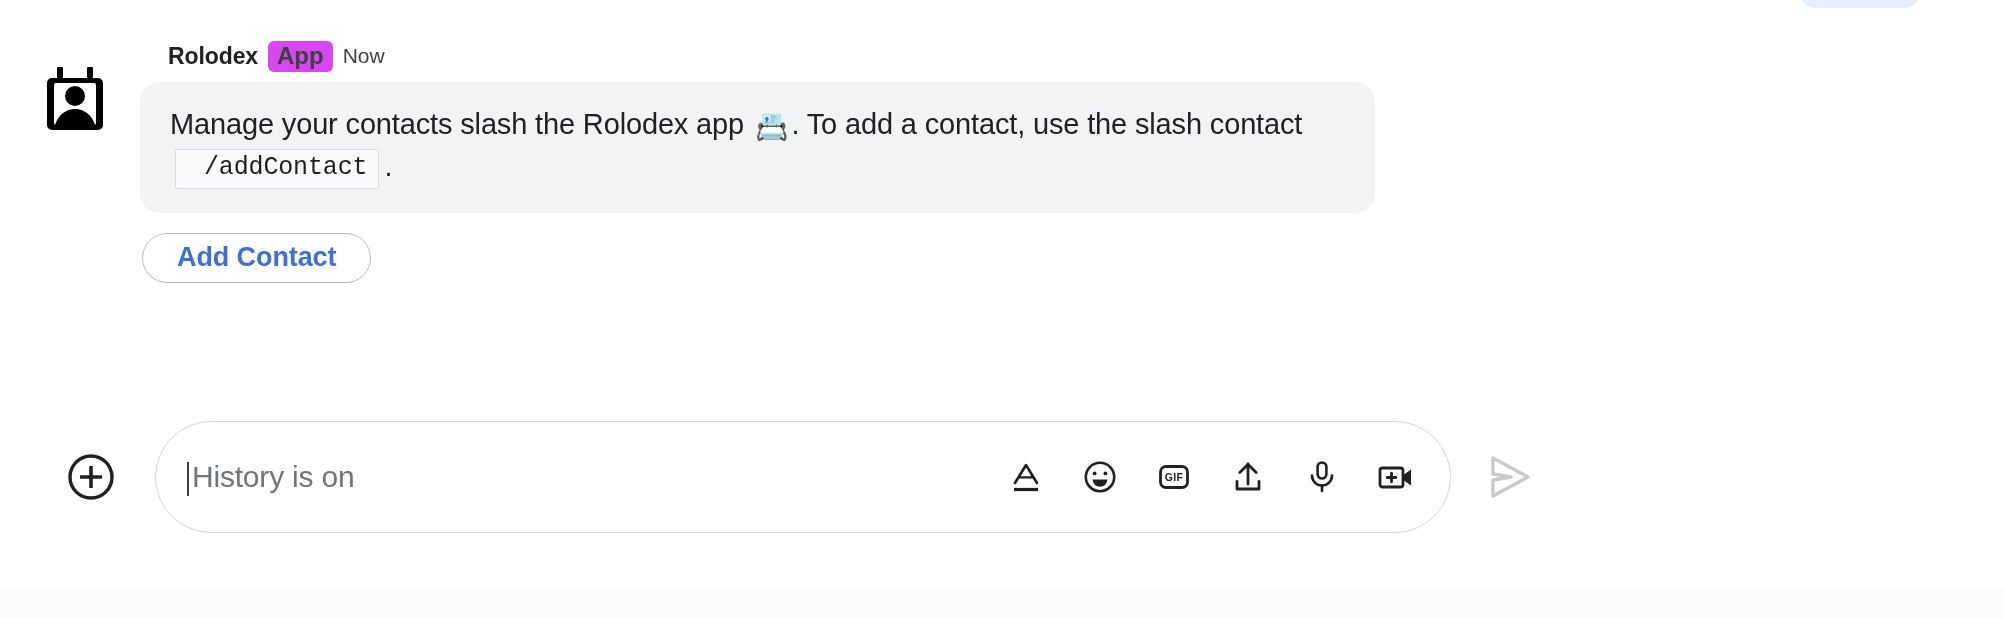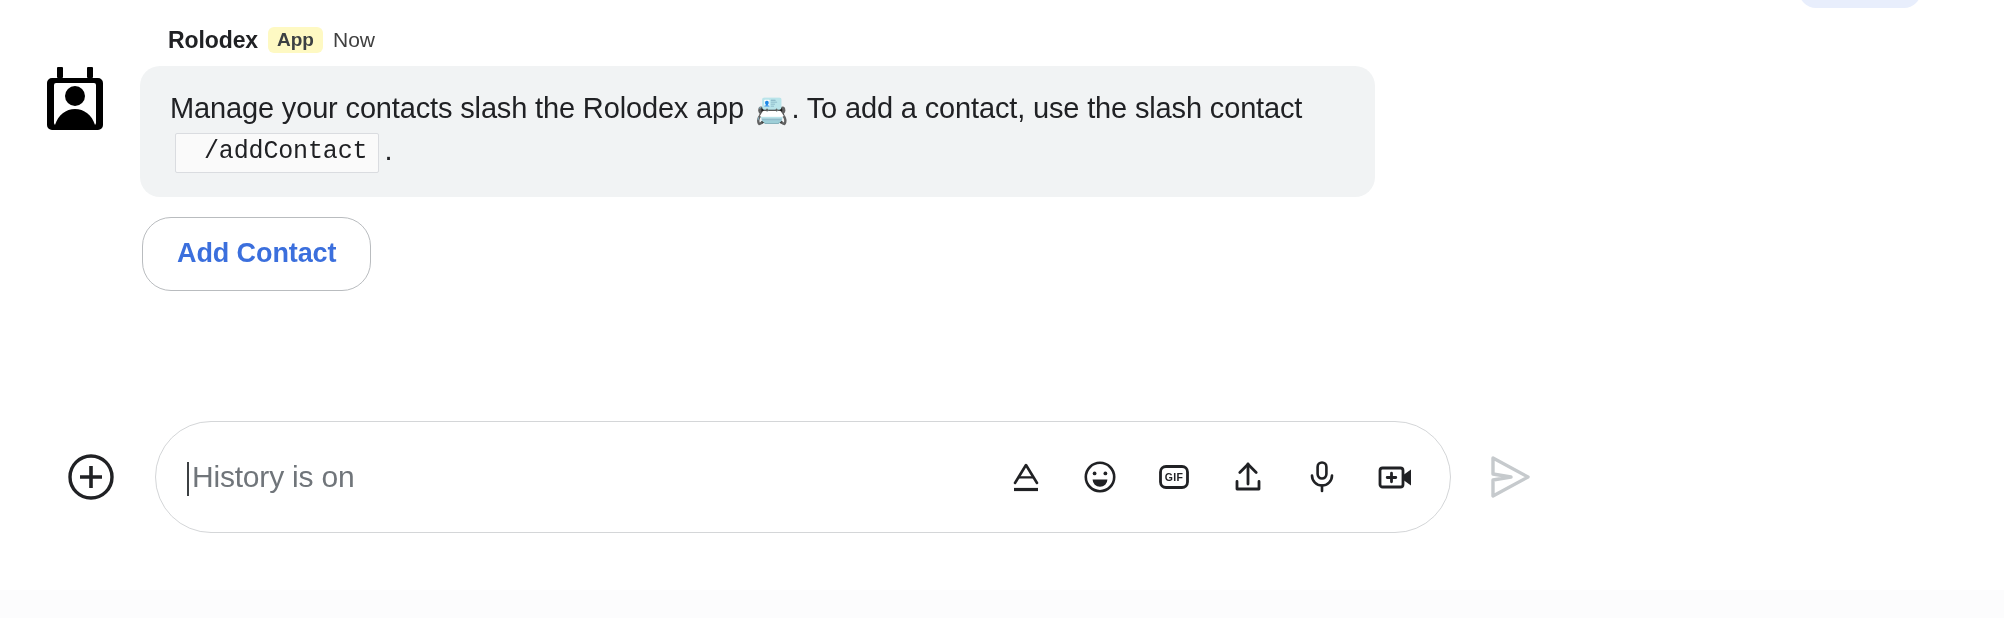--- a/index.html
+++ b/index.html
@@ -39,42 +39,42 @@
     position: absolute;
     left: 42px;
     top: 65px;
     width: 68px;
     height: 68px;
   }
 
   .msg-body {
     position: absolute;
     left: 140px;
-    top: 22px;
+    top: 38px;
     width: 1300px;
   }
 
   .msg-header {
     display: flex;
     align-items: center;
     height: 36px;
     padding-left: 28px;
     gap: 10px;
   }
   .sender-name {
     font-size: 23px;
     font-weight: bold;
     color: #202124;
     letter-spacing: -0.1px;
   }
   .app-badge {
-    font-size: 19px;
+    font-size: 24px;
     font-weight: bold;
     color: #3c4043;
-    background: #fef9c3;
+    background: #d946ef;
     border-radius: 6px;
     padding: 3px 9px 4px 9px;
     line-height: 1;
   }
   .timestamp {
     font-size: 21px;
     color: #404040;
   }
 
   .bubble {
@@ -111,21 +111,21 @@
   }
 
   .action-row {
     margin-top: 20px;
     padding-left: 2px;
   }
   .action-button {
     display: inline-flex;
     align-items: center;
     justify-content: center;
-    height: 74px;
+    height: 50px;
     min-width: 228px;
     padding: 0 34px;
     border: 1px solid #b9bcbf;
     border-radius: 29px;
     background: #ffffff;
     color: #3b6fdd;
     font-size: 27px;
     font-weight: bold;
     font-family: "Liberation Sans", sans-serif;
     letter-spacing: -0.1px;

